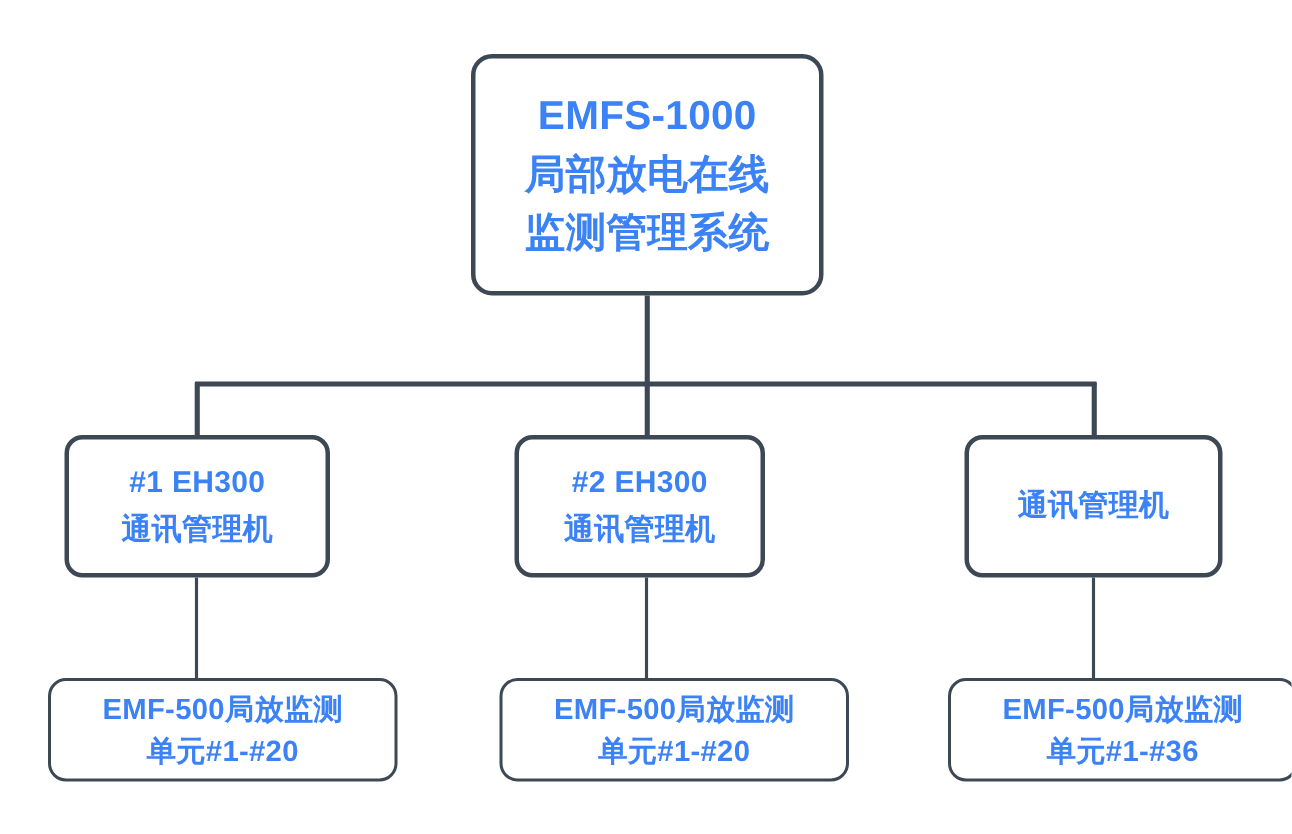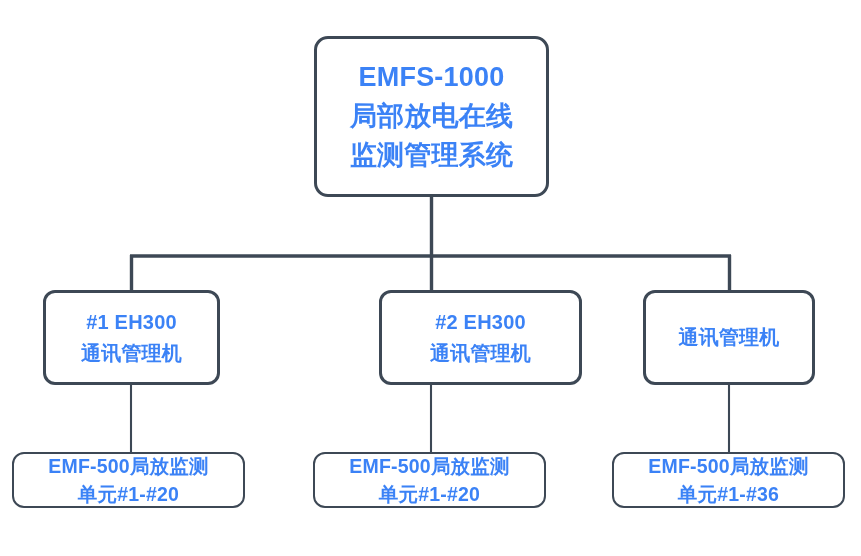--- a/index.html
+++ b/index.html
@@ -65,32 +65,33 @@
 
   
   .node-mid {
     top: 290px;
     height: 95px;
     font-size: 20px;
     line-height: 31px;
     border-radius: 12px;
   }
   #node-mid-1 { left: 43px;  width: 177px; }
-  #node-mid-2 { left: 343px; width: 203px; margin-left: 36px; }
+  #node-mid-2 { left: 343px; width: 167px; }
   #node-mid-3 { left: 643px; width: 172px; }
 
   
   .node-leaf {
     top: 452px;
-    height: 56px;
+    height: 69px;
     width: 233px;
     font-size: 19.5px;
     line-height: 28px;
     border-radius: 12px;
     border-width: 2.6px;
+    margin-left: 20px;
   }
   #node-leaf-1 { left: 12px;  }
   #node-leaf-2 { left: 313px; }
   #node-leaf-3 { left: 612px; }
 </style>
 </head>
 <body>
 
 <div id="diagram-root">
 

